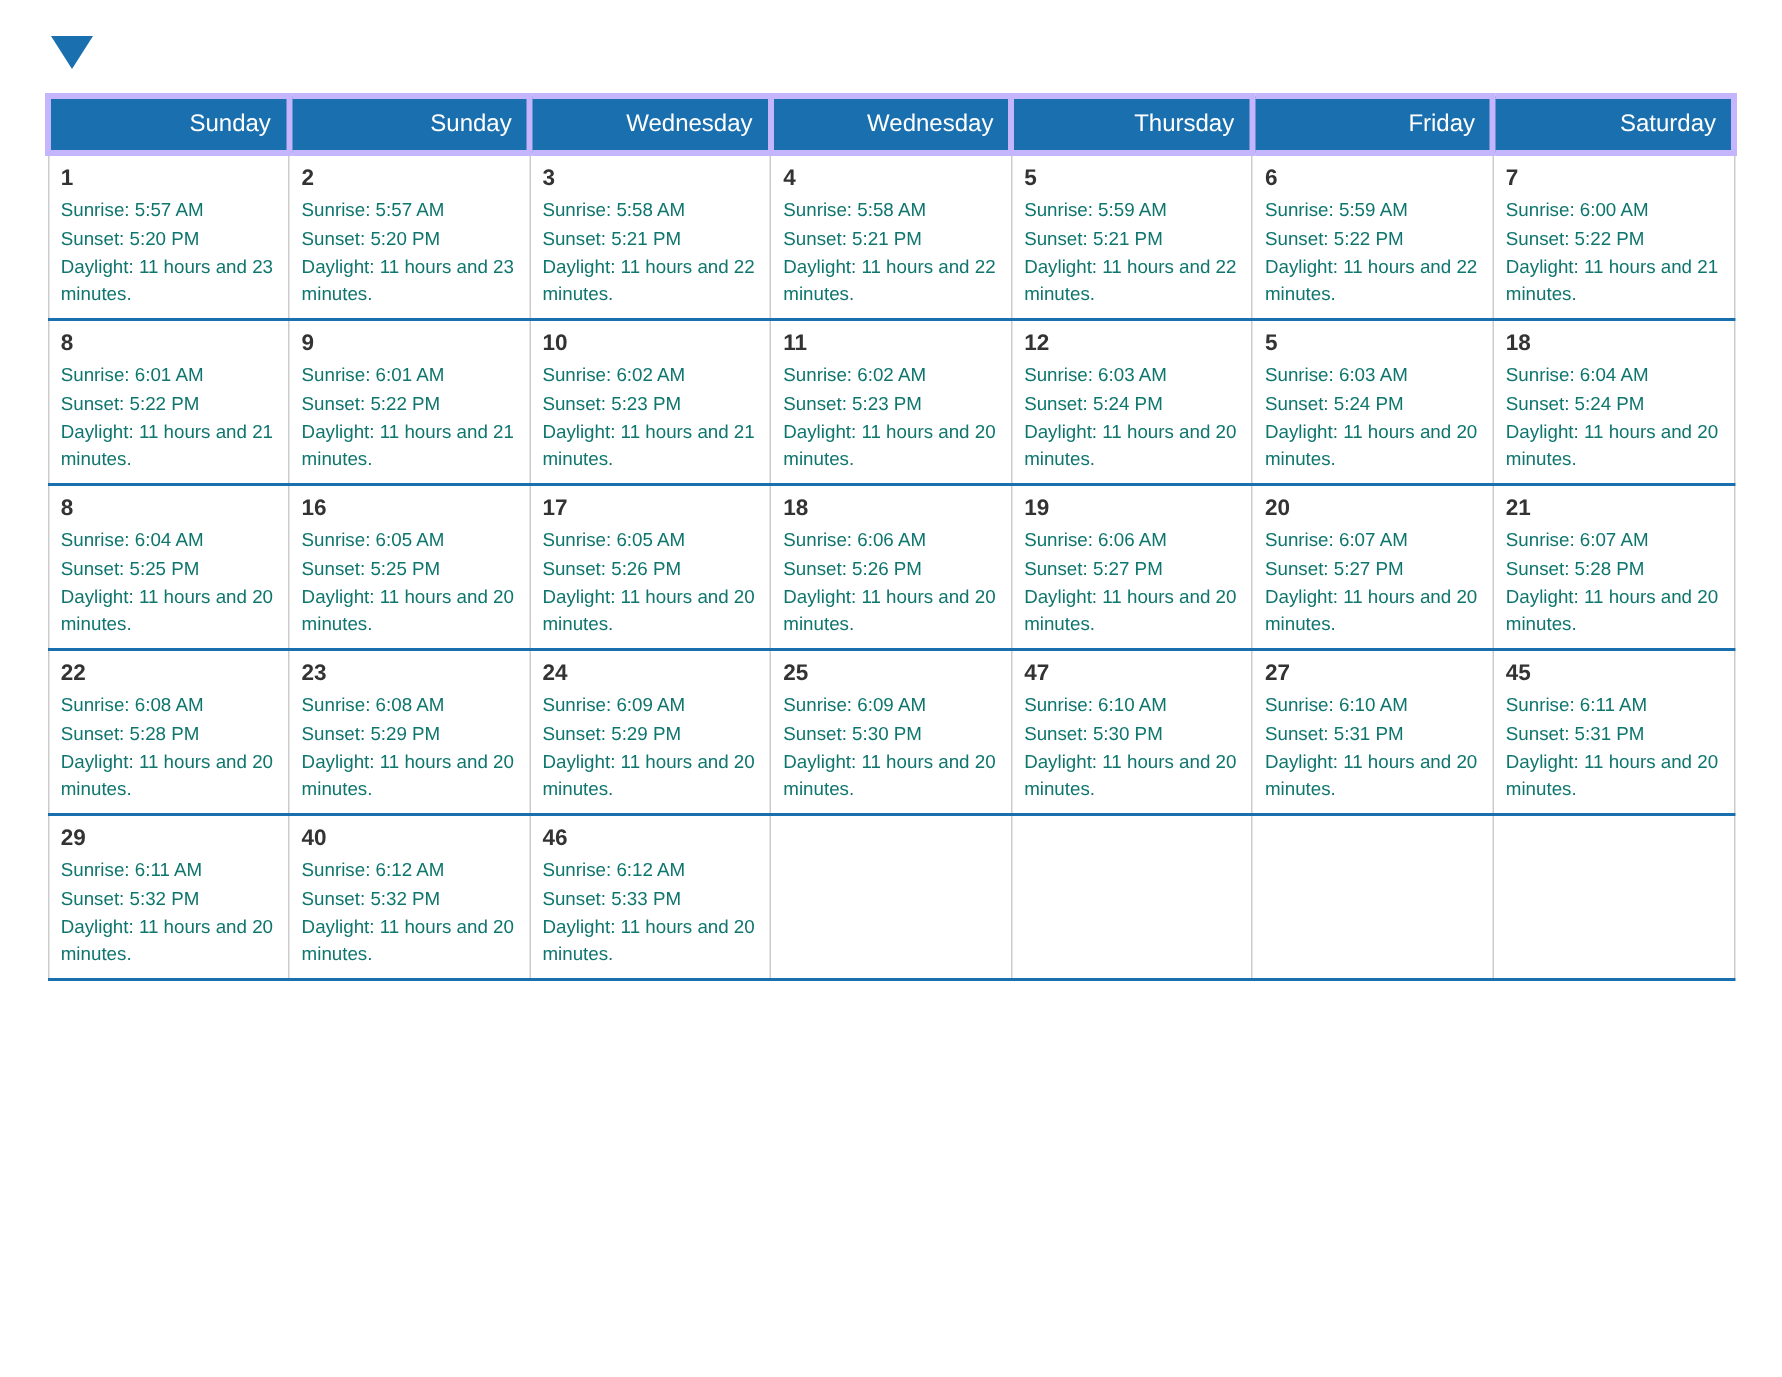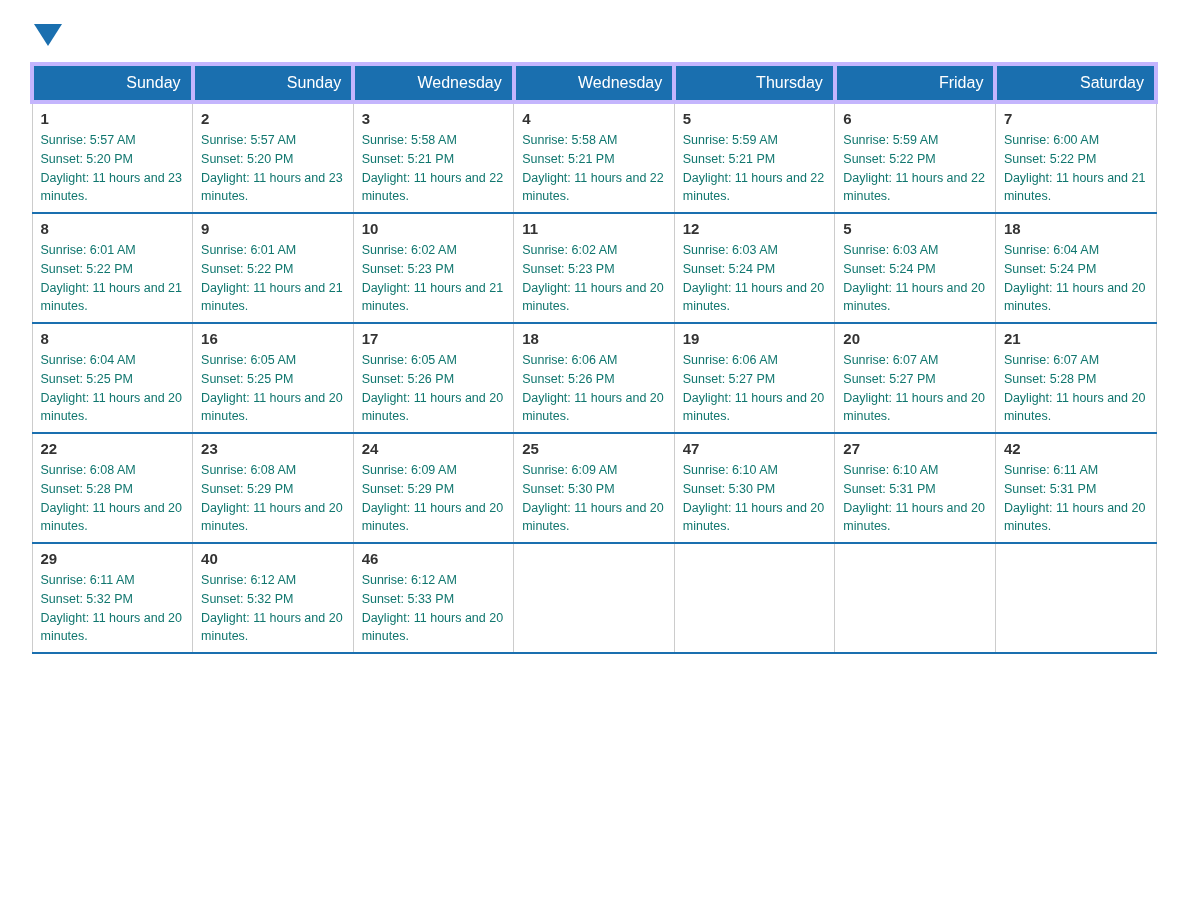--- a/index.html
+++ b/index.html
@@ -237,21 +237,21 @@
         </td>
         <td>
           <span class="day-number">47</span>
           <div class="day-info">Sunrise: 6:10 AM<br>Sunset: 5:30 PM<br>Daylight: 11 hours and 20 minutes.</div>
         </td>
         <td>
           <span class="day-number">27</span>
           <div class="day-info">Sunrise: 6:10 AM<br>Sunset: 5:31 PM<br>Daylight: 11 hours and 20 minutes.</div>
         </td>
         <td>
-          <span class="day-number">42</span>
+          <span class="day-number">45</span>
           <div class="day-info">Sunrise: 6:11 AM<br>Sunset: 5:31 PM<br>Daylight: 11 hours and 20 minutes.</div>
         </td>
       </tr>
       <tr>
         <td>
           <span class="day-number">29</span>
           <div class="day-info">Sunrise: 6:11 AM<br>Sunset: 5:32 PM<br>Daylight: 11 hours and 20 minutes.</div>
         </td>
         <td>
           <span class="day-number">40</span>

